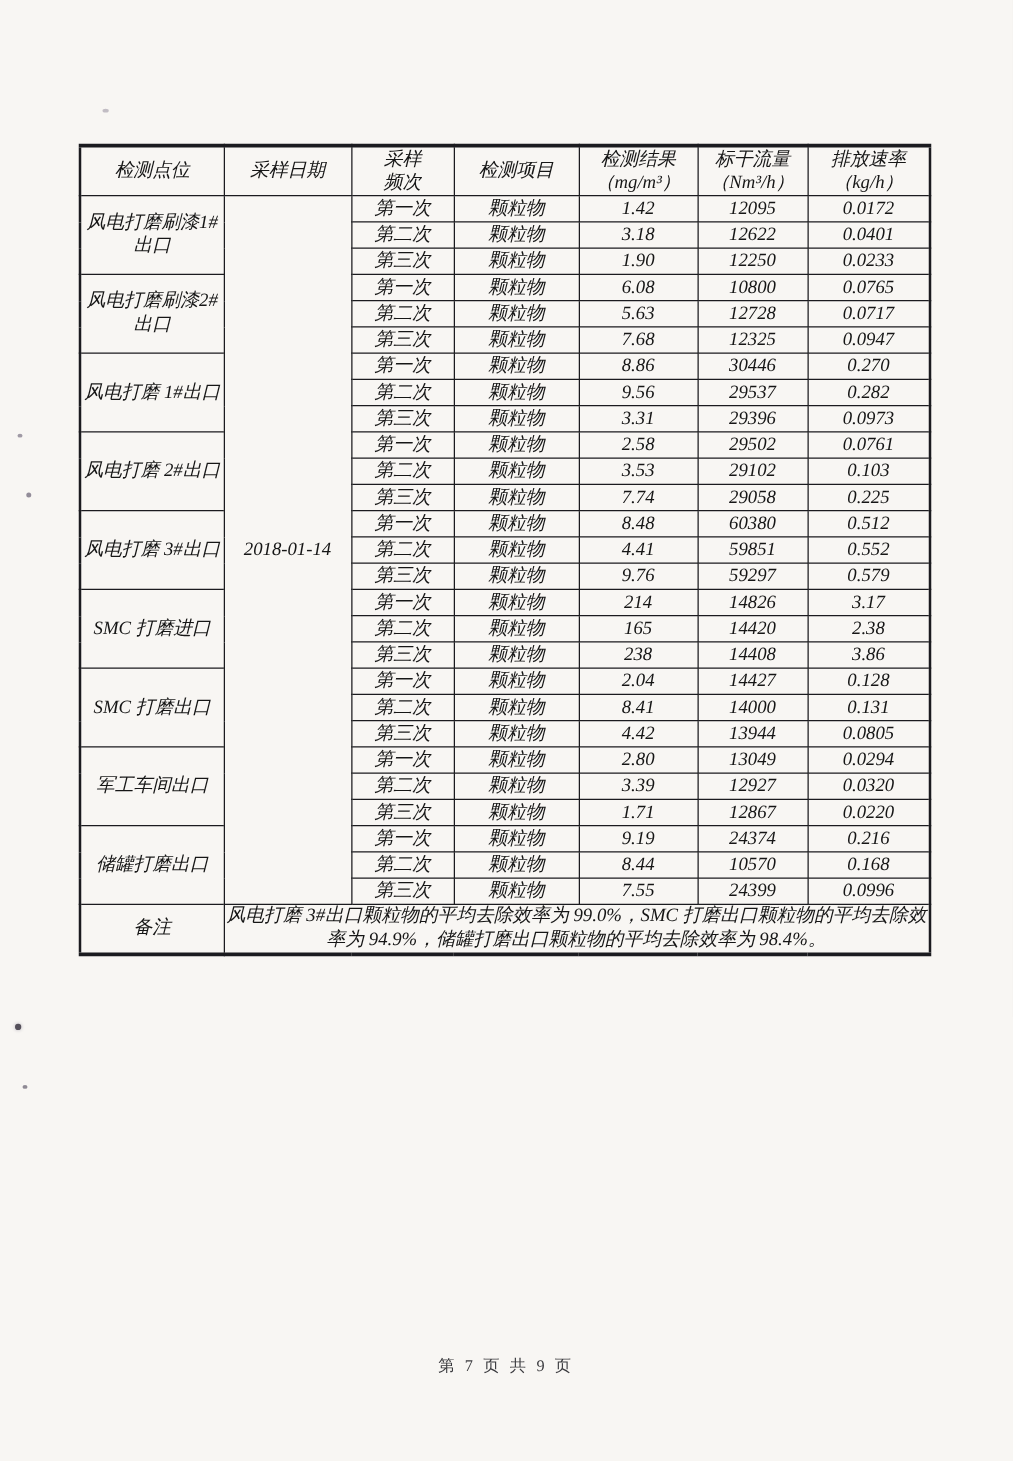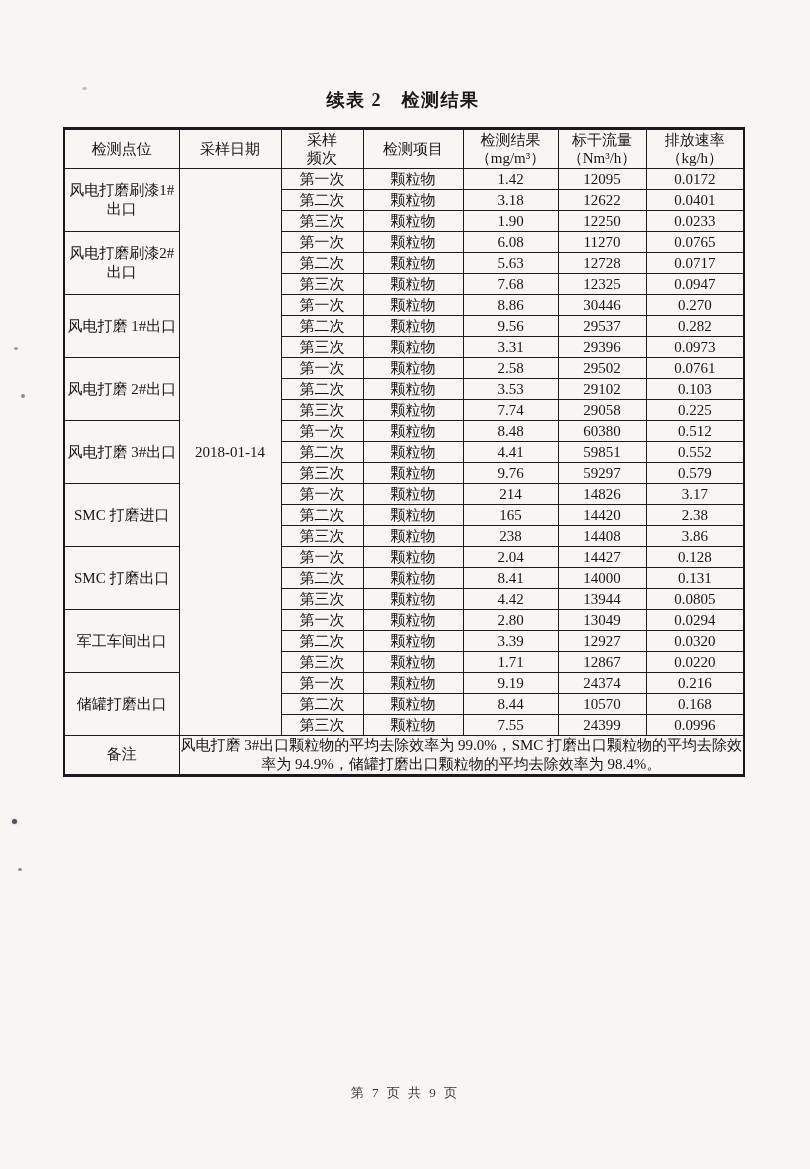--- a/index.html
+++ b/index.html
@@ -11,23 +11,23 @@
   .page {
     position:relative; width:810px; height:1169px;
     background:#f8f6f3; color:#1a1a1a; overflow:hidden;
   }
   .doc-title {
     position:absolute; left:63px; top:88px; width:680px;
     text-align:center; font-size:18px; font-weight:bold;
     letter-spacing:1.5px; color:#171717;
   }
   table.doc-table {
-    position:absolute; left:63px; top:127px; width:680px;
+    position:absolute; left:63px; top:115px; width:680px;
     border-collapse:collapse; table-layout:fixed;
-    border:2px solid #1b1b1f; border-top-width:3px; border-bottom-width:3px;
+    border:2px solid #1b1b1f; border-top-width:3px; border-bottom-width:3px;font-style:italic;
   }
   .doc-table th, .doc-table td {
     border:1px solid #1b1b1f;
     text-align:center; vertical-align:middle;
     font-size:15px; font-weight:normal; color:#161616;
     padding:0; line-height:1.25; overflow:hidden;
   }
   .doc-table thead tr { height:40px; }
   .doc-table tbody tr { height:21px; }
   .doc-table th { white-space:pre-line; line-height:18px; }
@@ -45,21 +45,20 @@
   .speck-2 { left:21px; top:394px; width:4px; height:4px; background:#938d99; }
   .speck-3 { left:12px; top:819px; width:5px; height:5px; background:#55505a; box-shadow:0 0 3px #b5b0ba; }
   .speck-4 { left:18px; top:868px; width:4px; height:3px; background:#8f8a94; }
   .speck-5 { left:82px; top:87px; width:5px; height:3px; background:#c2bdc4; }
 </style>
 </head>
 <body>
 
 <div class="page">
 
-  <div class="doc-title">续表 2　检测结果</div>
 
   <table class="doc-table">
     <colgroup>
       <col style="width:115px">
         <col style="width:102px">
         <col style="width:82px">
       <col style="width:100px">
         <col style="width:95px">
         <col style="width:88px">
         <col style="width:98px">
@@ -102,21 +101,21 @@
         <td>1.90</td>
         <td>12250</td>
         <td>0.0233</td>
       </tr>
 
       <tr>
         <td class="loc-cell" rowspan="3">风电打磨刷漆2#出口</td>
         <td>第一次</td>
         <td>颗粒物</td>
         <td>6.08</td>
-        <td>11270</td>
+        <td>10800</td>
         <td>0.0765</td>
       </tr>
       <tr>
         <td>第二次</td>
         <td>颗粒物</td>
         <td>5.63</td>
         <td>12728</td>
         <td>0.0717</td>
       </tr>
       <tr>

